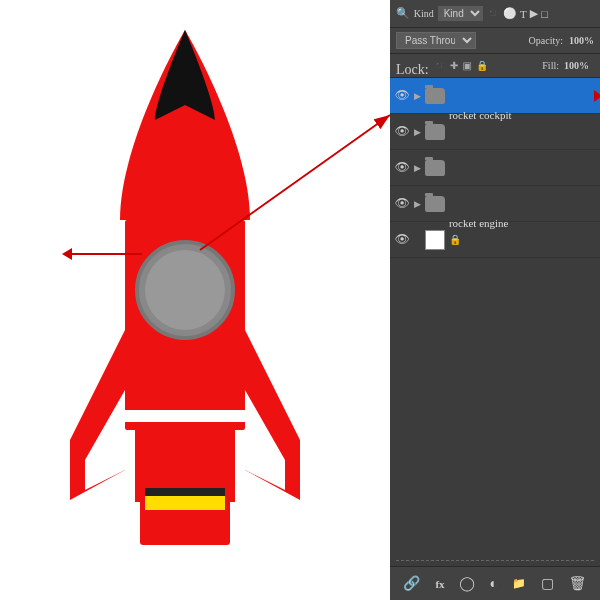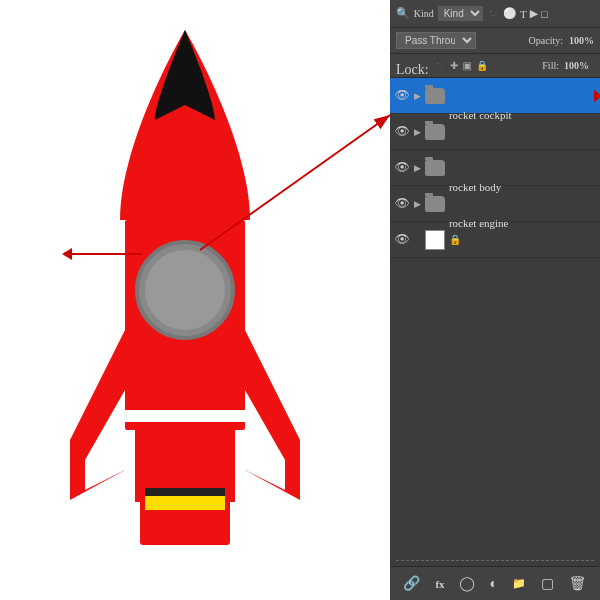--- a/index.html
+++ b/index.html
@@ -345,21 +345,20 @@
     <div class="layer-item">
       <span class="eye-icon">👁</span>
       <span class="arrow-expand">▶</span>
       <div class="layer-folder-icon"></div>
     </div>
 
     <div class="layer-item">
       <span class="eye-icon">👁</span>
       <span class="arrow-expand">▶</span>
       <div class="layer-folder-icon"></div>
-      <span class="layer-name normal">rocket body</span>
     </div>
 
     <div class="layer-item">
       <span class="eye-icon">👁</span>
       <span class="arrow-expand">▶</span>
       <div class="layer-folder-icon"></div>
       <span class="layer-name normal">rocket engine</span>
     </div>
 
     <div class="layer-item">

